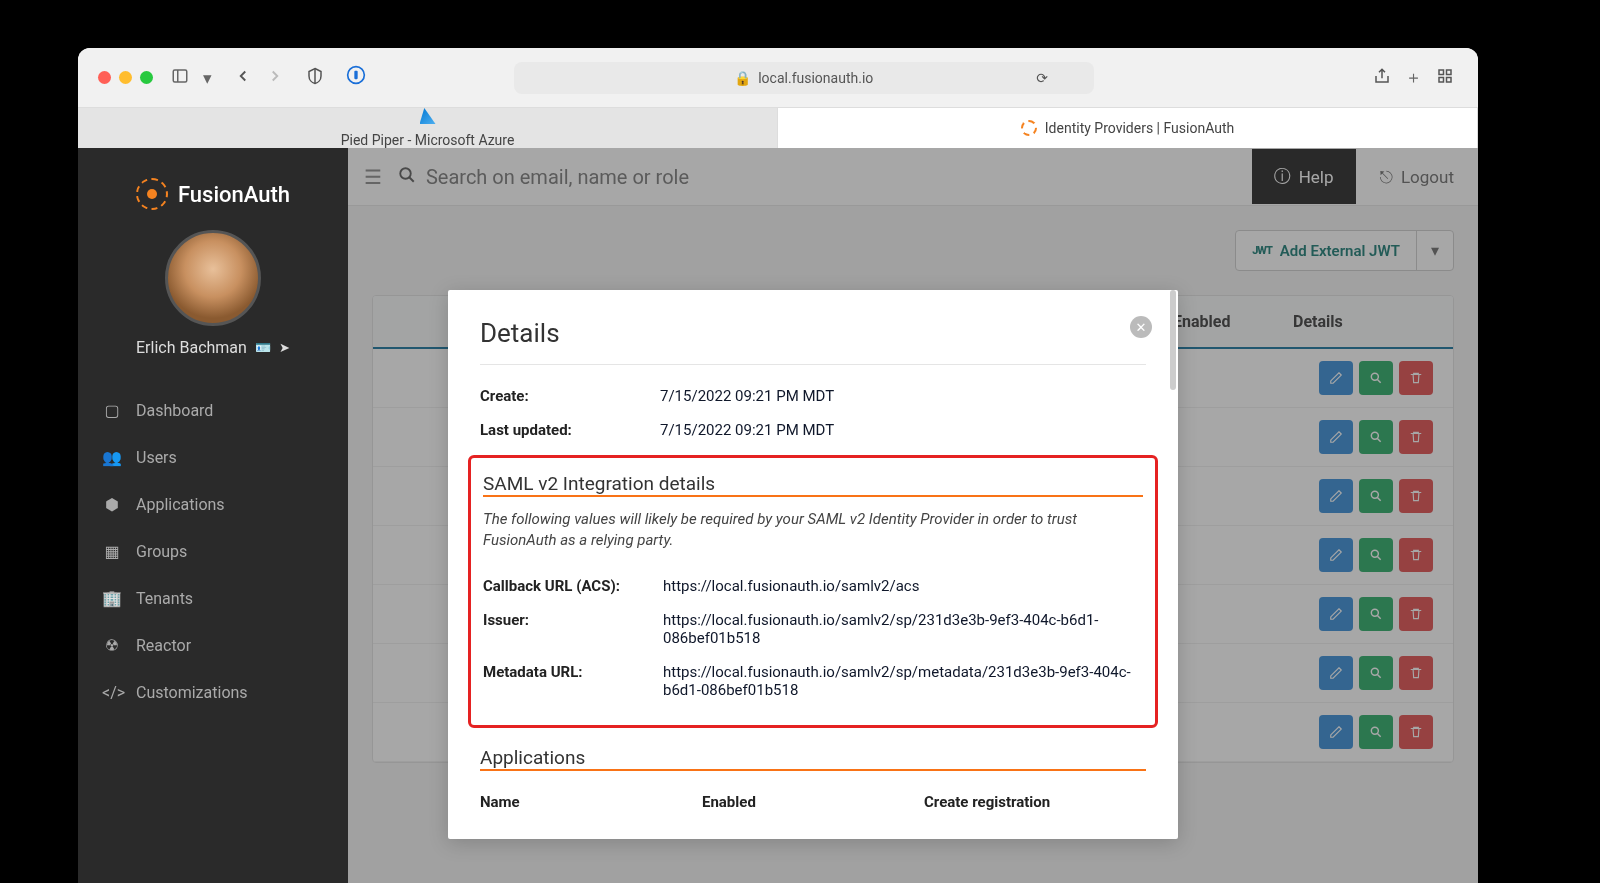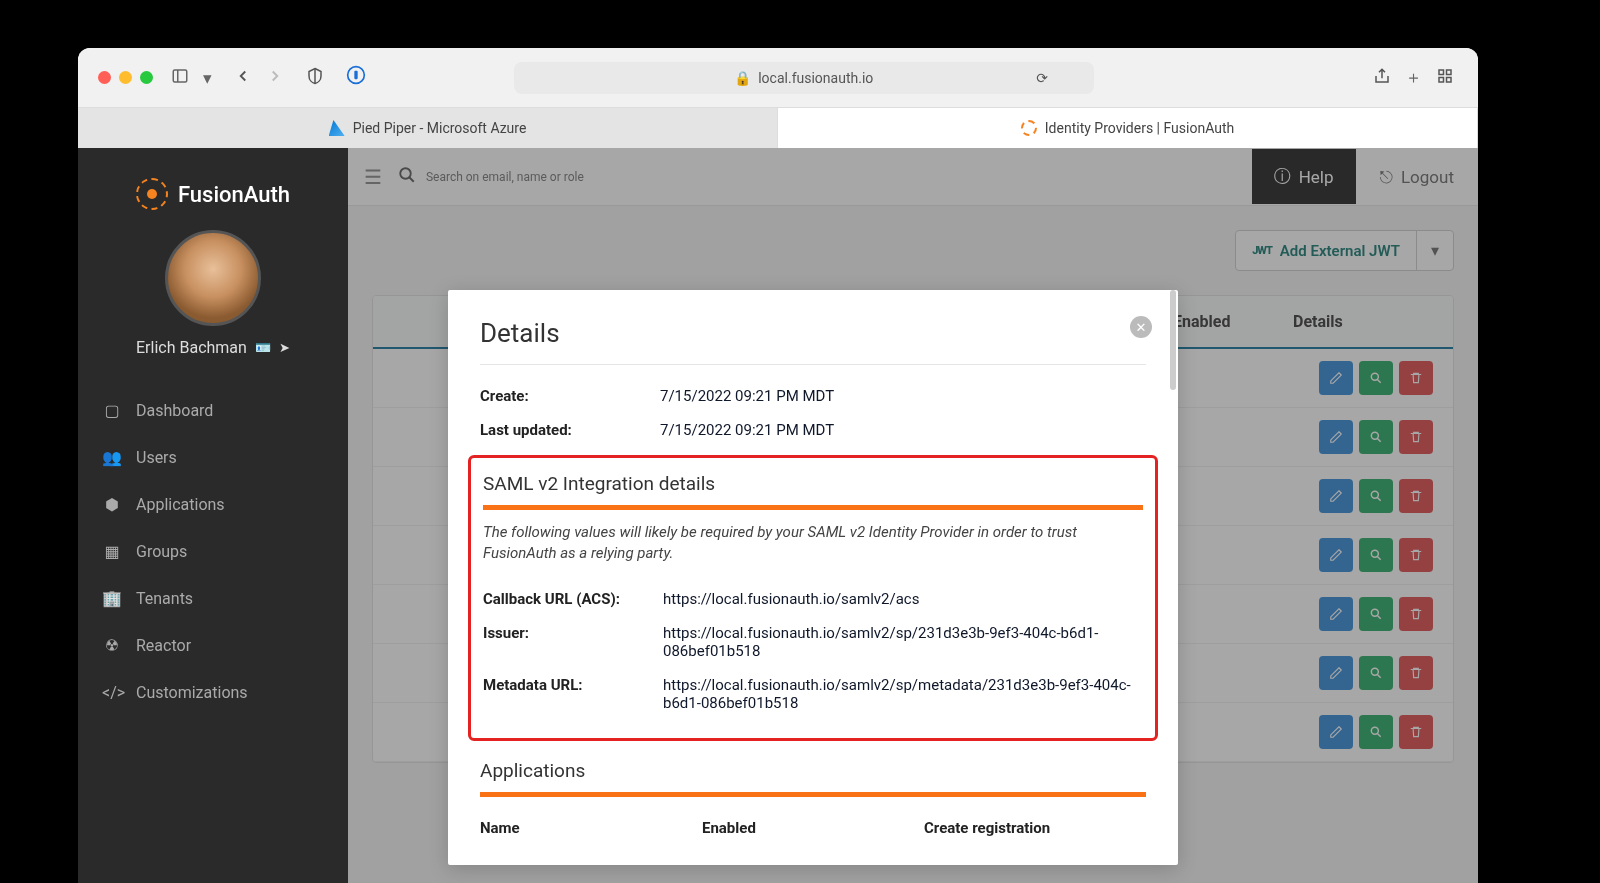--- a/index.html
+++ b/index.html
@@ -11,35 +11,35 @@
 .dot.red { background: #ff5f56; }
 .dot.yellow { background: #ffbd2e; }
 .dot.green { background: #27c93f; }
 .tb-group { display: flex; gap: 6px; align-items: center; }
 .tb-icon { color: #666; font-size: 17px; padding: 4px; cursor: pointer; }
 .tb-icon.disabled { color: #bbb; }
 .addressbar { flex: 1; max-width: 580px; height: 32px; background: #e9e9e9; border-radius: 8px; display: flex; align-items: center; justify-content: center; gap: 6px; color: #555; font-size: 14px; margin: 0 auto; }
 .tabs { height: 40px; background: #f5f5f5; display: flex; }
 .tab { flex: 1; display: flex; align-items: center; justify-content: center; gap: 8px; font-size: 14px; color: #444; border-right: 1px solid #ddd; }
 .tab.active { background: #fff; }
-.tab.inactive { background: #e4e4e4; }
+.tab.inactive { background: #e4e4e4; flex-direction: column; }
 .app { display: flex; height: calc(100% - 100px); position: relative; }
 .sidebar { width: 270px; background: #2a2a2a; color: #aaa; display: flex; flex-direction: column; padding-top: 18px; }
 .logo { display: flex; align-items: center; justify-content: center; gap: 10px; padding: 12px 0 20px; color: #fff; font-size: 22px; font-weight: 500; }
 .logo-icon { width: 32px; height: 32px; border: 2px dashed #f58320; border-radius: 50%; display: flex; align-items: center; justify-content: center; position: relative; }
 .logo-icon::after { content: ""; width: 10px; height: 10px; background: #f58320; border-radius: 50%; }
 .avatar { width: 96px; height: 96px; border-radius: 50%; background: radial-gradient(circle at 50% 40%, #e8c09a 0%, #c89060 40%, #8a5a30 70%); margin: 0 auto 12px; border: 3px solid #555; }
 .username { text-align: center; color: #ddd; font-size: 16px; margin-bottom: 30px; display: flex; align-items: center; justify-content: center; gap: 8px; }
 .nav-item { display: flex; align-items: center; gap: 14px; padding: 14px 24px; color: #aaa; font-size: 16px; cursor: pointer; }
 .nav-icon { width: 20px; text-align: center; font-size: 16px; }
 .main { flex: 1; background: #f5f5f5; position: relative; }
 .topbar { height: 58px; background: #fff; border-bottom: 1px solid #e5e5e5; display: flex; align-items: center; padding: 0 16px; gap: 16px; }
 .hamburger { color: #888; font-size: 20px; cursor: pointer; }
 .search { flex: 1; display: flex; align-items: center; gap: 10px; color: #999; font-size: 16px; }
-.search input { border: none; outline: none; font-size: 12px; flex: 1; background: transparent; }
+.search input { border: none; outline: none; font-size: 20px; flex: 1; background: transparent; }
 .help-btn { background: #1b1b1b; color: #fff; padding: 16px 22px; font-size: 17px; display: flex; align-items: center; gap: 8px; cursor: pointer; }
 .logout-btn { color: #666; font-size: 17px; display: flex; align-items: center; gap: 8px; cursor: pointer; padding: 0 8px; }
 .content { padding: 24px; }
 .page-actions { display: flex; justify-content: flex-end; margin-bottom: 24px; }
 .add-ext { display: flex; border: 1px solid #ccc; border-radius: 4px; background: #fff; }
 .add-ext-main { padding: 10px 16px; display: flex; align-items: center; gap: 8px; color: #0f766e; font-size: 15px; font-weight: 600; }
 .add-ext-caret { border-left: 1px solid #ccc; padding: 10px 14px; color: #666; }
 .table-frame { background: #fff; border: 1px solid #e0e0e0; border-radius: 4px; overflow: hidden; }
 .table-head { background: #f7f9fa; border-bottom: 2px solid #0b6e99; display: flex; padding: 16px 20px; font-weight: 700; color: #333; }
 .col-enabled { width: 120px; }
@@ -52,21 +52,21 @@
 .dim-overlay { position: absolute; inset: 0; background: rgba(60,60,60,0.45); z-index: 5; }
 .modal { position: absolute; left: 370px; top: 142px; width: 730px; background: #fff; z-index: 10; border-radius: 2px; box-shadow: 0 4px 20px rgba(0,0,0,0.18); padding: 28px 32px; }
 .modal h2 { font-size: 26px; font-weight: 400; color: #333; margin-bottom: 16px; }
 .modal hr { border: none; border-top: 1px solid #e5e5e5; margin: 14px 0; }
 .close-btn { position: absolute; right: 26px; top: 26px; width: 22px; height: 22px; border-radius: 50%; background: #bbb; color: #fff; display: flex; align-items: center; justify-content: center; font-size: 13px; cursor: pointer; }
 .kv { display: flex; padding: 8px 0; font-size: 15px; }
 .kv .k { width: 180px; font-weight: 700; color: #222; }
 .kv .v { flex: 1; color: #0f172a; }
 .highlight-box { border: 3px solid #e52222; border-radius: 6px; padding: 14px 12px 18px; margin: 8px -12px 18px; }
 .section-title { font-size: 19px; font-weight: 400; color: #333; margin-bottom: 10px; }
-.section-title.u { border-bottom: 5px solid #f97316; padding-bottom: 10px; }
+.section-title.u { border-bottom: 2px solid #f97316; }
 .hint { font-style: italic; color: #444; font-size: 15px; margin: 12px 0 18px; line-height: 1.4; }
 .azure-icon { display: inline-block; width: 16px; height: 16px; background: linear-gradient(135deg, #0078d4, #50b0f0); clip-path: polygon(30% 0, 100% 100%, 0 100%); }
 .fa-icon { display: inline-block; width: 16px; height: 16px; border: 2px dashed #f58320; border-radius: 50%; }
 .svg-ic { width: 18px; height: 18px; }
 .scrollbar-fake { position: absolute; right: 2px; top: 0; width: 6px; height: 100px; background: #ccc; border-radius: 3px; }
 </style>
 </head>
 <body>
 
 <div class="window">

